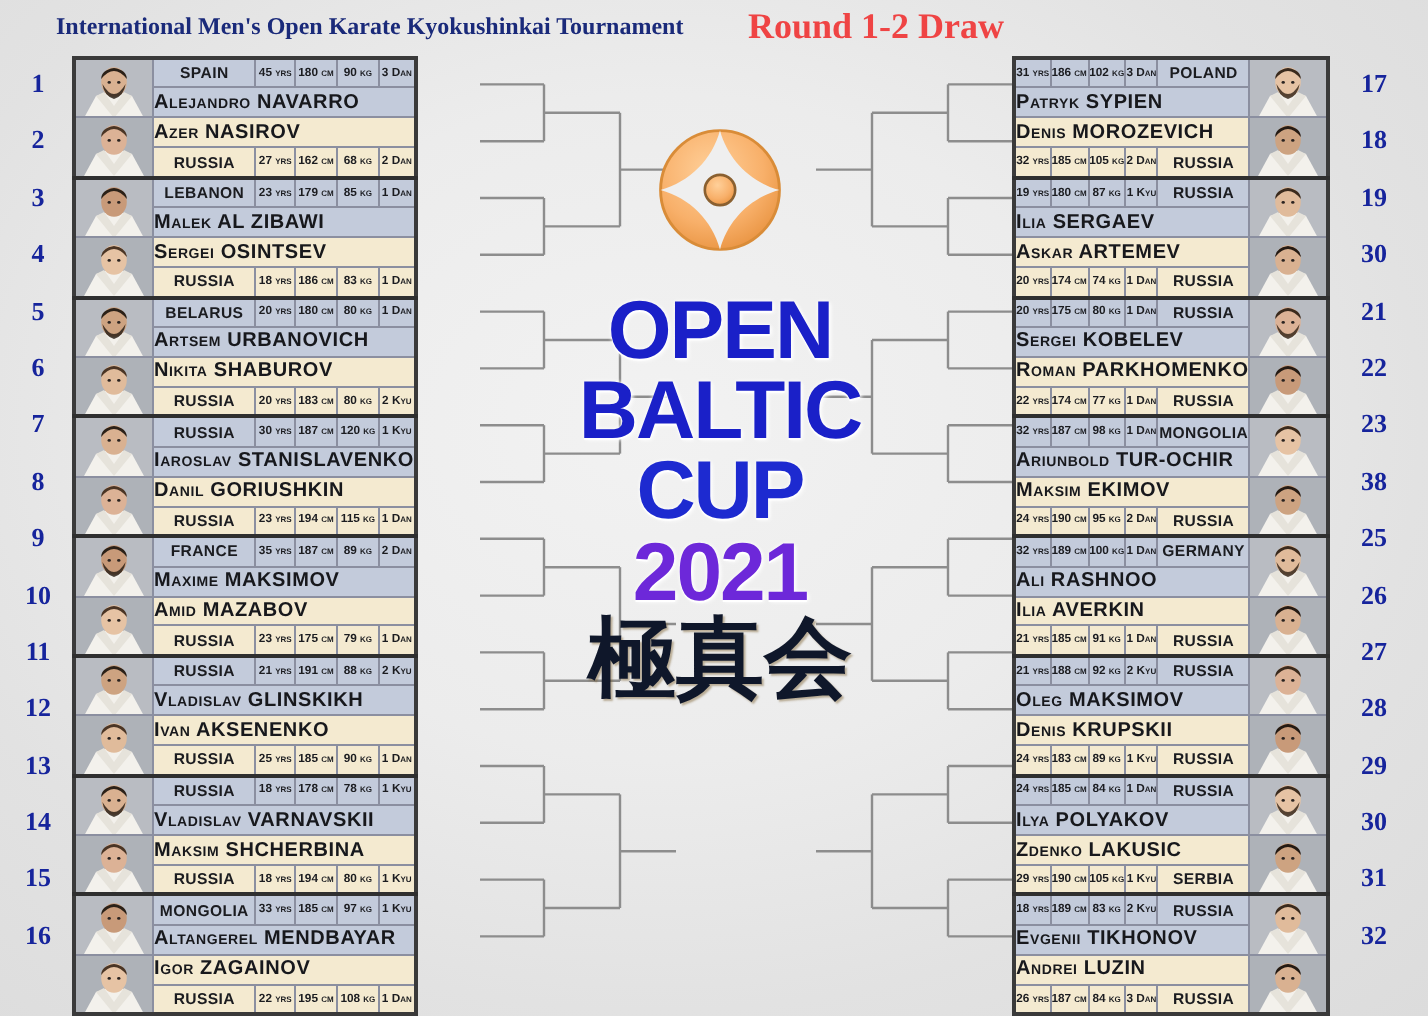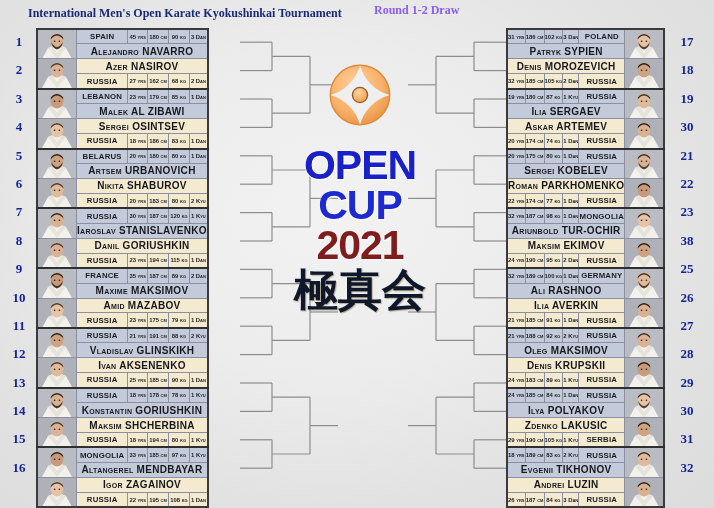--- a/index.html
+++ b/index.html
@@ -11,21 +11,21 @@
   }
   .titles{position:absolute;top:0;left:0;width:714px;height:26px;}
   #tournament-title{
     position:absolute;left:28px;top:6px;
     font-family:"Liberation Serif",serif;
     font-weight:bold;font-size:12px;color:#1a2a7a;white-space:nowrap;
   }
   #round-title{
     position:absolute;left:374px;top:3px;
     font-family:"Liberation Serif",serif;
-    font-weight:bold;font-size:12px;color:#8b5cf6;white-space:nowrap;
+    font-weight:bold;font-size:18px;color:#ef4444;white-space:nowrap;
   }
 
   
   .side{position:absolute;top:28px;}
   #left-side{left:36px;}
   #right-side{left:506px;}
   .tbl{border-collapse:collapse;border:2px solid #3a3a3a;background:#1d4ed8;}
   .tbl td{padding:0;border:1px solid #8b8fa0;}
 
   .seedno{
@@ -36,21 +36,21 @@
   #right-seeds{left:676px;top:28px;}
   .seedbox{height:28.4px;line-height:28.4px;position:relative;}
 
   .photo{width:38px;height:28.4px;padding:0;overflow:hidden;position:relative;background:#c9c9c3;}
   .photo .ph{position:absolute;inset:0;}
 
   .nameRow{height:14.2px;}
   .statRow{height:14.2px;}
 
   .cellname{
-    text-align:center;font-size:10px;font-weight:bold;color:#17181c;
+    text-align:left;font-size:10px;font-weight:bold;color:#17181c;
     font-variant:small-caps;letter-spacing:.3px;white-space:nowrap;
     font-family:"Liberation Sans",sans-serif;
   }
   .cellctry{
     text-align:center;font-size:7.8px;font-weight:bold;color:#1b1c20;
     font-variant:small-caps;letter-spacing:.2px;white-space:nowrap;
   }
   .cellstat{
     text-align:center;font-size:5.9px;font-weight:bold;color:#1b1c20;
     font-variant:small-caps;white-space:nowrap;
@@ -66,21 +66,21 @@
   #center-logo{position:absolute;left:276px;top:62px;width:168px;text-align:center;}
   #kanku{margin:0 auto;display:block;}
   .word{
     font-family:"Liberation Sans",sans-serif;font-weight:bold;
     letter-spacing:-1px;line-height:.98;
     text-shadow:0 0 2px #fff,0 1px 0 #fff,1px 1px 2px rgba(255,255,255,.9);
   }
   #w-open{font-size:41px;color:#1a20c8;margin-top:17px;}
   #w-baltic{font-size:41px;color:#1a20c8;}
   #w-cup{font-size:41px;color:#1d2ad0;}
-  #w-year{font-size:41px;color:#7f1d1d;}
+  #w-year{font-size:41px;color:#6d28d9;}
   #kanji{
     margin-top:6px;font-size:44px;line-height:.82;color:#0f172a;
     font-family:"DejaVu Sans",sans-serif;font-weight:bold;
     text-shadow:1px 1px 1px rgba(120,90,40,.45);
   }
 </style>
 </head>
 <body>
 
 <div class="titles">
@@ -396,21 +396,21 @@
               <ellipse cx="21.4" cy="11.2" rx="0.85" ry="0.7" fill="#2a2320"></ellipse>
             </svg>
           </td>
           <td class="cellctry blue grpsep">RUSSIA</td>
           <td class="cellstat blue grpsep">18 yrs</td>
           <td class="cellstat blue grpsep">178 cm</td>
           <td class="cellstat blue grpsep">78 kg</td>
           <td class="cellstat blue grpsep">1 Kyu</td>
         </tr>
         <tr class="nameRow">
-          <td class="cellname blue" colspan="5">Konstantin  GORIUSHKIN</td>
+          <td class="cellname blue" colspan="5">Vladislav  VARNAVSKII</td>
         </tr>
         <tr class="statRow">
           <td class="photo" rowspan="2">
             <svg class="ph" viewBox="0 0 38 29" preserveAspectRatio="xMidYMid slice">
               <rect width="38" height="29" fill="#aeb2b8"></rect>
               <path d="M4 29 L10 18 L19 15 L28 18 L34 29 Z" fill="#f3f1ec"></path>
               <path d="M14 16 L19 23 L24 16 L28 18 L19 29 L10 18 Z" fill="#e6e3db"></path>
               <ellipse cx="19" cy="11" rx="6.4" ry="7.4" fill="#dcb296"></ellipse>
               <path d="M12.6 9.5 Q19 1.5 25.4 9.5 Q25.4 5 19 4 Q12.6 5 12.6 9.5 Z" fill="#4a3525"></path>
               <ellipse cx="16.6" cy="11.2" rx="0.85" ry="0.7" fill="#2a2320"></ellipse>
@@ -909,16 +909,17 @@
         <stop offset="0%" stop-color="#ffd09a"></stop>
         <stop offset="62%" stop-color="#f8b06a"></stop>
         <stop offset="100%" stop-color="#e8923f"></stop>
       </radialGradient>
     </defs>
     <circle cx="50" cy="50" r="45" fill="url(#gOrange)" stroke="#d98c38" stroke-width="2.2"></circle>
     <path d="M50 5 C56 27 73 44 95 50 C73 56 56 73 50 95 C44 73 27 56 5 50 C27 44 44 27 50 5 Z" fill="#efefef"></path>
     <circle cx="50" cy="50" r="11.5" fill="url(#gOrange)" stroke="#8a6030" stroke-width="2"></circle>
   </svg>
   <div class="word" id="w-open">OPEN</div>
+  <div class="word" id="w-baltic">BALTIC</div>
   <div class="word" id="w-cup">CUP</div>
   <div class="word" id="w-year">2021</div>
   <div id="kanji">極真会</div>
 </div>
 
 </body></html>

